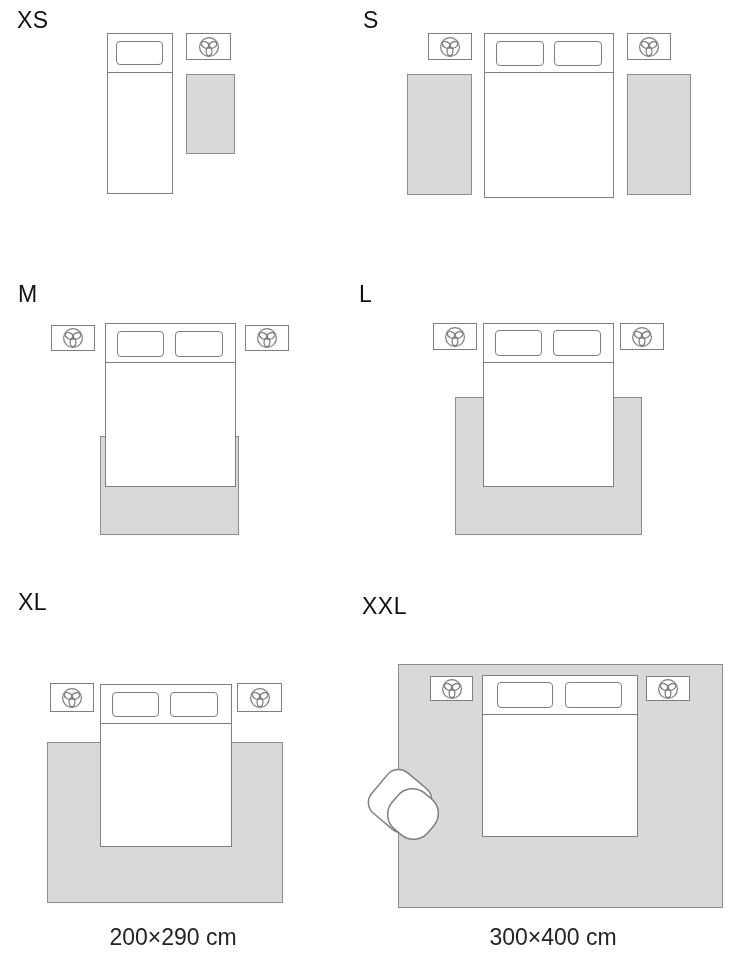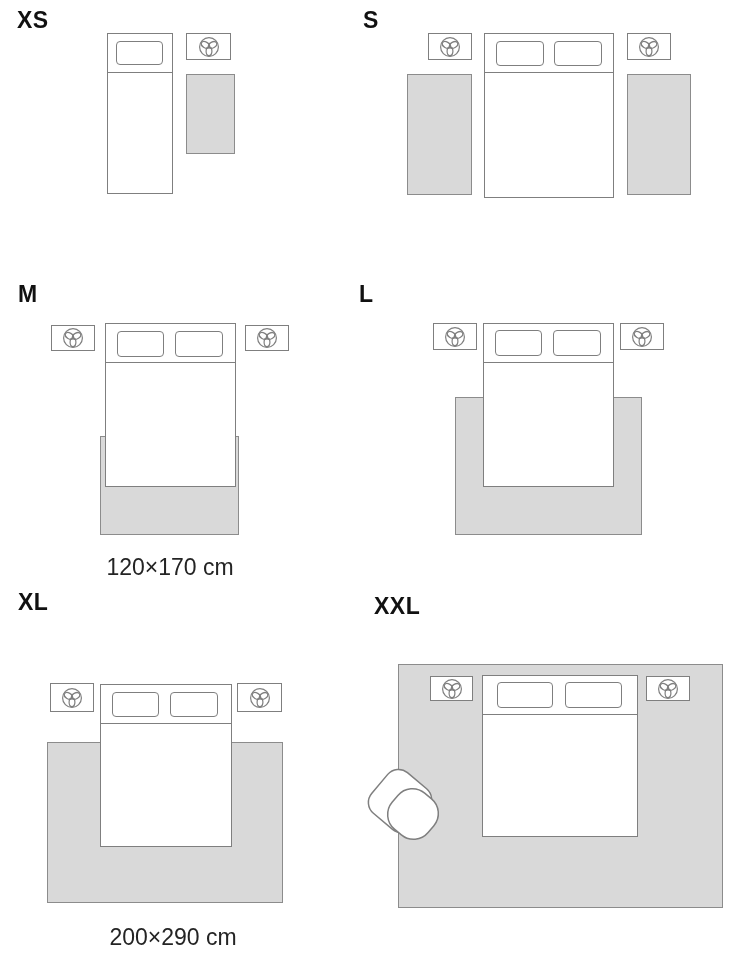--- a/index.html
+++ b/index.html
@@ -1,21 +1,21 @@
 <!DOCTYPE html>
 <html><head>
 <meta charset="utf-8">
 <style>
   html,body{margin:0;padding:0;background:#fff;}
   .canvas{
     position:relative;width:740px;height:960px;background:#fff;overflow:hidden;
     font-family:"Liberation Sans",sans-serif;
   }
   .size-label{
-    position:absolute;font-weight:700;font-size:23px;line-height:1;color:#111;
+    position:absolute;font-weight:400;font-size:23px;line-height:1;color:#111;
     letter-spacing:.5px;
   }
   .dim-label{
     position:absolute;width:220px;text-align:center;font-size:23px;line-height:1;
     color:#242424;
   }
   .rug{
     position:absolute;background:#d9d9d9;border:1.5px solid #8c8c8c;box-sizing:border-box;
   }
   .bed{
@@ -117,21 +117,20 @@
       </g>
     </svg>
   </div>
 
   <div class="bed" style="left:105px;top:323px;width:131px;height:164px">
     <div class="bed-head" style="height:38px"></div>
     <div class="pillow" style="left:11px;top:7px;width:47px;height:26px"></div>
     <div class="pillow" style="left:69px;top:7px;width:48px;height:26px"></div>
   </div>
 
-  <div class="dim-label" style="left:60px;top:556px">120×170 cm</div>
 
   <div class="size-label" style="left:359px;top:283px">L</div>
 
   <div class="rug" style="left:455px;top:397px;width:187px;height:138px"></div>
 
   <div class="nightstand" style="left:433px;top:323px;width:44px;height:27px">
     <svg width="24" height="24" viewBox="0 0 24 24">
       <g fill="none" stroke="#7f7f7f" stroke-width="1.2">
         <circle cx="12" cy="12" r="9.4"></circle>
         <ellipse cx="12" cy="7.8" rx="2.9" ry="4.4" transform="rotate(-60 12 12)"></ellipse>
@@ -184,21 +183,21 @@
   </div>
 
   <div class="bed" style="left:100px;top:684px;width:132px;height:163px">
     <div class="bed-head" style="height:38px"></div>
     <div class="pillow" style="left:11px;top:7px;width:47px;height:25px"></div>
     <div class="pillow" style="left:69px;top:7px;width:48px;height:25px"></div>
   </div>
 
   <div class="dim-label" style="left:63px;top:926px">200×290 cm</div>
 
-  <div class="size-label" style="left:374px;top:595px">XXL</div>
+  <div class="size-label" style="left:362px;top:595px">XXL</div>
 
   <div class="rug" style="left:398px;top:664px;width:325px;height:244px"></div>
 
   <div class="nightstand" style="left:430px;top:676px;width:43px;height:25px">
     <svg width="24" height="24" viewBox="0 0 24 24">
       <g fill="none" stroke="#7f7f7f" stroke-width="1.2">
         <circle cx="12" cy="12" r="9.4"></circle>
         <ellipse cx="12" cy="7.8" rx="2.9" ry="4.4" transform="rotate(-60 12 12)"></ellipse>
         <ellipse cx="12" cy="7.8" rx="2.9" ry="4.4" transform="rotate(60 12 12)"></ellipse>
         <ellipse cx="12" cy="7.8" rx="2.9" ry="4.4" transform="rotate(180 12 12)"></ellipse>
@@ -222,14 +221,15 @@
     <div class="pillow" style="left:82px;top:6px;width:57px;height:26px"></div>
   </div>
 
   <svg class="armchair" style="left:355px;top:758px" width="95" height="95" viewBox="0 0 95 95">
     <g stroke="#7f7f7f" stroke-width="1.5" fill="#ffffff">
       <rect x="18.5" y="16.5" width="53" height="53" rx="14" transform="rotate(40 45 43)"></rect>
       <rect x="34.5" y="32.5" width="47" height="47" rx="19" transform="rotate(40 58 56)"></rect>
     </g>
   </svg>
 
+  <div class="dim-label" style="left:443px;top:926px">300×400 cm</div>
 
 </div>
 
 </body></html>

